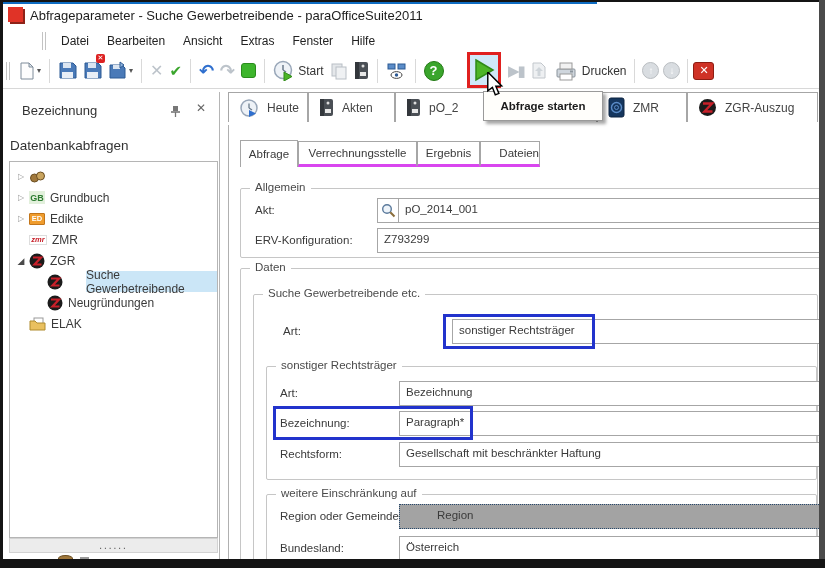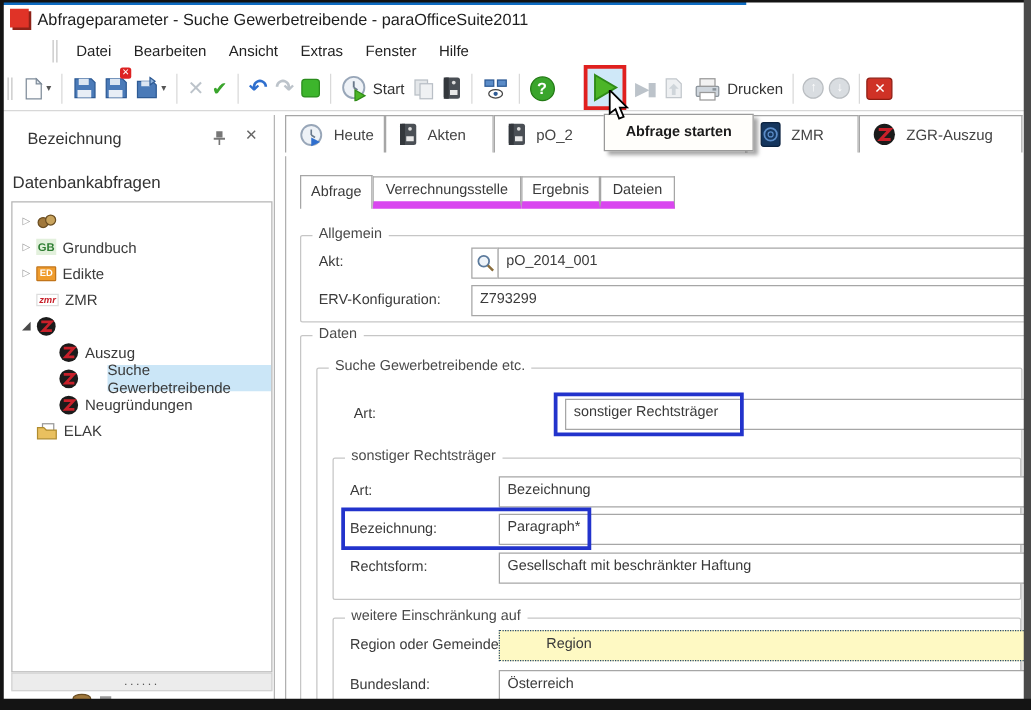--- a/index.html
+++ b/index.html
@@ -68,30 +68,30 @@
   .badge-ed { width:16px; height:12px; background:#ef9c2d; border:1px solid #c2751a; color:#fff; font-size:7.5px; font-weight:bold; display:flex; align-items:center; justify-content:center; border-radius:1px; }
   .badge-zmr { width:18px; height:10px; background:#fff; border:1px solid #ddd; color:#c8202a; font-size:7.5px; font-weight:bold; font-style:italic; display:flex; align-items:center; justify-content:center; }
   .splitter { left:9px; top:538px; width:209px; height:15px; background:#ececec; border:1px solid #d2d2d2;
               display:flex; align-items:center; justify-content:center; font-size:10px; letter-spacing:2px; color:#555; }
   .partial1 { left:58px; top:555px; width:15px; height:7px; background:#a0783c; border-radius:50% 50% 20% 20%; border:1px solid #6b4e22; }
   .partial2 { left:80px; top:557px; width:9px; height:4px; background:#9a9a9a; }
 
   
   .ctab { top:140px; height:27px; background:#fff; border:1px solid #a6a6a6;
           display:flex; align-items:center; justify-content:center; font-size:11.5px; color:#3a3a3a; }
-  .ctab.inactive { border-bottom:6px solid #d946ef; height:26px; top:141px; }
+  .ctab.inactive { border-bottom:3px solid #d946ef; height:26px; top:141px; }
   .ctab.active { border-bottom:none; z-index:2; }
 
   
   .grp { position:absolute; border:1px solid #c6c6c6; border-radius:2px; }
   .glbl { position:absolute; top:-8px; left:9px; background:#fff; padding:0 5px; font-size:11.5px; color:#4a4a4a; white-space:nowrap; }
   .flbl { position:absolute; font-size:11.5px; color:#3a3a3a; white-space:nowrap; }
   .fld  { position:absolute; height:25px; background:#fff; border:1px solid #a6a6a6; font-size:11.5px; color:#3a3a3a;
           padding:4px 6px; white-space:nowrap; overflow:hidden; }
-  .fld.hl { background:#fef9c3; border:1px dotted #27496d;padding-left:37px; }
+  .fld.hl { background:#a3a3a3; border:1px dotted #27496d;padding-left:37px; }
   .searchbtn { position:absolute; width:22px; height:25px; background:#fff; border:1px solid #a6a6a6;
                display:flex; align-items:center; justify-content:center; }
   .blue-annot { position:absolute; border:3px solid #2233cc; z-index:6; background:transparent; }
 </style>
 </head>
 <body>
 
 <div class="abs app-icon"></div>
 <div class="abs titlebar-text">Abfrageparameter - Suche Gewerbetreibende - paraOfficeSuite2011</div>
 
@@ -337,50 +337,42 @@
       </span>
   </div>
   <div class="trow">
     <span class="tw exp">◢</span>
     <span class="ticon">
         <svg width="16" height="16">
           <circle cx="8" cy="8" r="7.5" fill="#1b1b1b"></circle>
           <path d="M4 4.5 h8 l-6.5 7 h7" stroke="#c8202a" stroke-width="2.2" fill="none"></path>
         </svg>
       </span>
+    <span class="tsel">
+        <span>ZGR</span>
+      </span>
   </div>
   <div class="trow" style="padding-left:35px;">
     <span class="ticon">
         <svg width="16" height="16">
           <circle cx="8" cy="8" r="7.5" fill="#1b1b1b"></circle>
           <path d="M4 4.5 h8 l-6.5 7 h7" stroke="#c8202a" stroke-width="2.2" fill="none"></path>
         </svg>
       </span>
-    <span class="tsel">
-        <span>Auszug</span>
+    <span class="tsel on">
+        <span>Suche Gewerbetreibende</span>
       </span>
   </div>
   <div class="trow" style="padding-left:35px;">
     <span class="ticon">
         <svg width="16" height="16">
           <circle cx="8" cy="8" r="7.5" fill="#1b1b1b"></circle>
           <path d="M4 4.5 h8 l-6.5 7 h7" stroke="#c8202a" stroke-width="2.2" fill="none"></path>
         </svg>
       </span>
-    <span class="tsel on">
-        <span>Suche Gewerbetreibende</span>
-      </span>
-  </div>
-  <div class="trow" style="padding-left:35px;">
-    <span class="ticon">
-        <svg width="16" height="16">
-          <circle cx="8" cy="8" r="7.5" fill="#1b1b1b"></circle>
-          <path d="M4 4.5 h8 l-6.5 7 h7" stroke="#c8202a" stroke-width="2.2" fill="none"></path>
-        </svg>
-      </span>
     <span class="tsel">
         <span>Neugründungen</span>
       </span>
   </div>
   <div class="trow">
     <span class="tw"></span>
     <span class="ticon">
         <svg width="17" height="14">
           <rect x="5" y="1" width="9" height="9" fill="#fff" stroke="#999"></rect>
           <path d="M1 4 h5 l2 2 h8 v7 h-15 z" fill="#e9c05f" stroke="#b08c2f"></path>
@@ -400,21 +392,21 @@
 
 <div class="abs ctab active" style="left:240px;width:58px;">
   <span>Abfrage</span>
 </div>
 <div class="abs ctab inactive" style="left:298px;width:119px;">
   <span>Verrechnungsstelle</span>
 </div>
 <div class="abs ctab inactive" style="left:417px;width:63px;">
   <span>Ergebnis</span>
 </div>
-<div class="abs ctab inactive" style="left:480px;width:60px;">
+<div class="abs ctab inactive" style="left:480px;width:60px;justify-content:flex-end;">
   <span>Dateien</span>
 </div>
 
 <div class="grp" style="left:240px;top:188px;width:583px;height:70px;">
   <span class="glbl">Allgemein</span>
 </div>
 <span class="flbl" style="left:255px;top:204px;">Akt:</span>
 <div class="searchbtn" style="left:377px;top:198px;">
   <svg width="15" height="15">
       <circle cx="6" cy="6" r="4.3" fill="#eef4fa" stroke="#5b7a9c" stroke-width="1.4"></circle>

